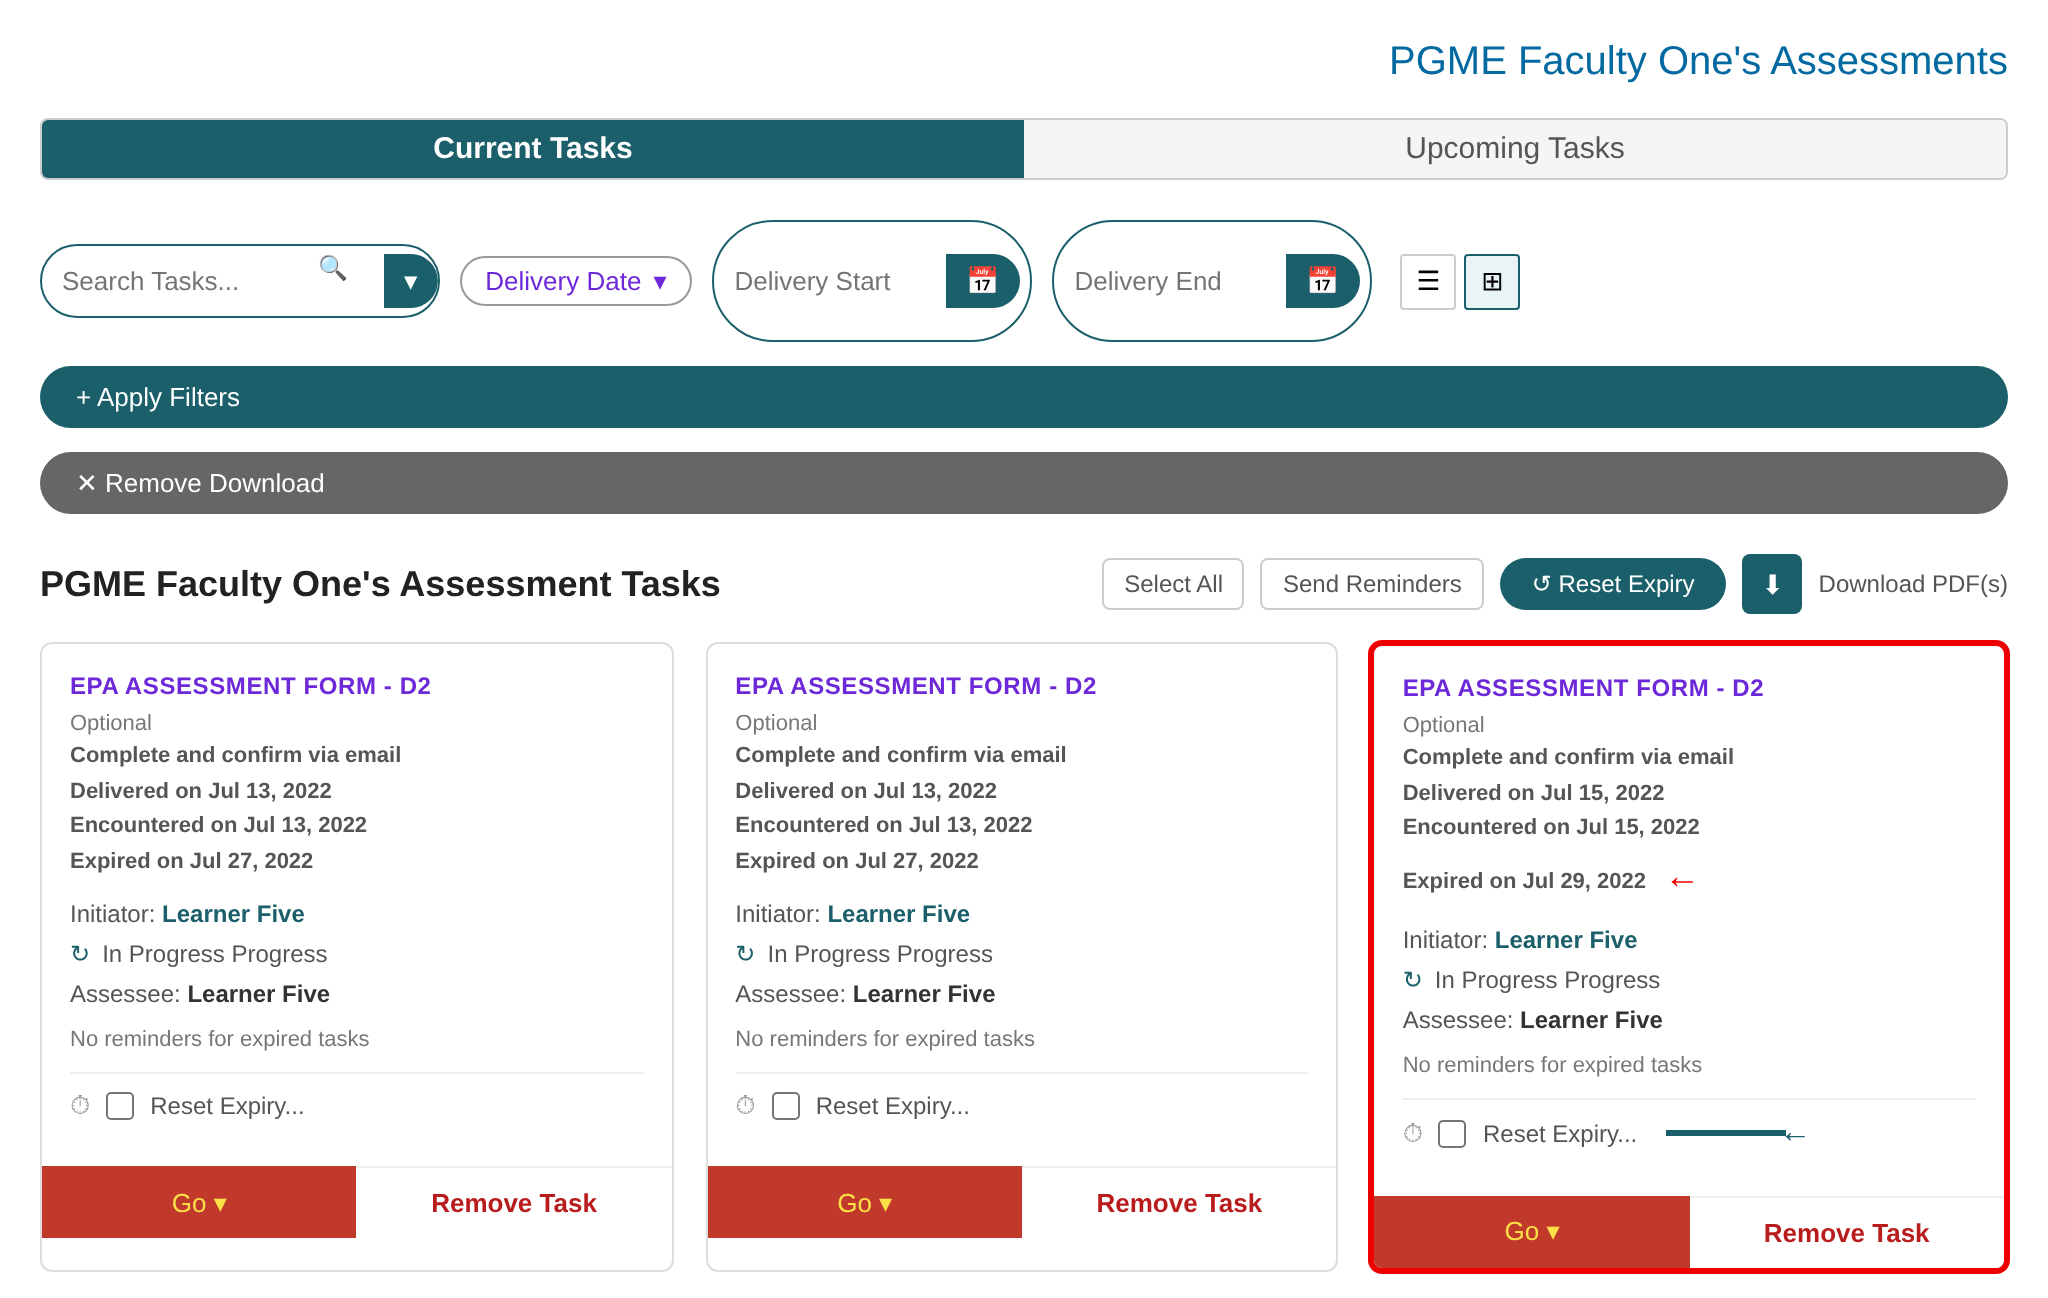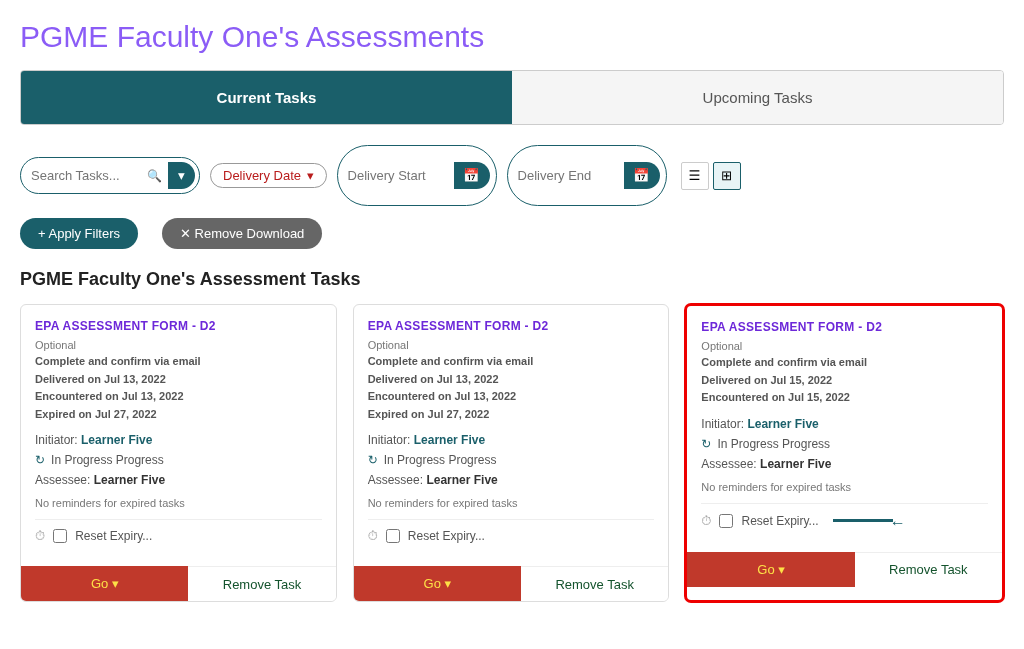--- a/index.html
+++ b/index.html
@@ -1,45 +1,45 @@
 <!DOCTYPE html>
 <html><head>
   <meta charset="utf-8">
   <style>
     * { box-sizing: border-box; margin: 0; padding: 0; }
     body { font-family: Arial, sans-serif; background: #fff; padding: 20px; font-size: 13px; color: #333; }
 
-    .page-title { font-size: 30px; font-weight: 400; color: #8b5cf6; margin-bottom: 16px; }
+    .page-title { font-size: 20px; font-weight: 400; color: #0369a1; margin-bottom: 16px; text-align: right; }
 
     
     .tabs { display: flex; border: 1px solid #ccc; border-radius: 4px; overflow: hidden; margin-bottom: 20px; }
-    .tab { flex: 1; padding: 18px 12px; text-align: center; cursor: pointer; font-size: 15px; border: none; background: #f5f5f5; color: #555; }
+    .tab { flex: 1; padding: 6px 12px; text-align: center; cursor: pointer; font-size: 15px; border: none; background: #f5f5f5; color: #555; }
     .tab.active { background: #1a5f6a; color: #fff; font-weight: 600; }
 
     
     .filter-bar { display: flex; align-items: center; gap: 10px; margin-bottom: 12px; flex-wrap: wrap; }
-    .search-group { display: flex; align-items: center; border: 1.5px solid #1a5f6a; border-radius: 50px; overflow: hidden; padding: 4px 10px; gap: 6px; background: #fff; min-width: 180px; }
+    .search-group { display: flex; border: 1.5px solid #1a5f6a; border-radius: 50px; overflow: hidden; padding: 4px 10px; gap: 18px; background: #fff; min-width: 180px; }
     .search-group input { border: none; outline: none; font-size: 13px; width: 110px; }
     .search-icon { color: #999; font-size: 12px; }
     .dropdown-btn { background: #1a5f6a; color: #fff; border: none; border-radius: 0 50px 50px 0; padding: 6px 10px; cursor: pointer; margin-right: -10px; }
 
     .date-group { display: flex; align-items: center; border: 1.5px solid #1a5f6a; border-radius: 50px; overflow: hidden; padding: 16px 10px; gap: 6px; background: #fff; min-width: 160px; }
     .date-group input { border: none; outline: none; font-size: 13px; width: 100px; }
     .date-btn { background: #1a5f6a; color: #fff; border: none; border-radius: 0 50px 50px 0; padding: 6px 10px; cursor: pointer; margin-right: -10px; }
 
     .delivery-date-dropdown { display: flex; align-items: center; border: 1.5px solid #999; border-radius: 50px; overflow: hidden; padding: 4px 12px; gap: 6px; background: #fff; cursor: pointer; }
-    .delivery-date-dropdown span { font-size: 13px; color: #b91c1c; }
+    .delivery-date-dropdown span { font-size: 13px; color: #6d28d9; }
     .chevron { font-size: 10px; color: #555; }
 
     .view-toggle { display: flex; gap: 4px; margin-left: 4px; }
     .view-btn { width: 28px; height: 28px; border: 1px solid #ccc; background: #fff; cursor: pointer; display: flex; align-items: center; justify-content: center; border-radius: 2px; }
     .view-btn.active { border-color: #1a5f6a; background: #e8f4f6; }
 
     
-    .action-bar { display: flex; gap: 24px; margin-bottom: 20px; }
+    .action-bar { display: flex; gap: 12px; margin-bottom: 20px; flex-direction: column; }
     .btn-apply { background: #1a5f6a; color: #fff; border: none; border-radius: 50px; padding: 8px 18px; cursor: pointer; font-size: 13px; display: flex; align-items: center; gap: 6px; }
     .btn-remove { background: #666; color: #fff; border: none; border-radius: 50px; padding: 8px 18px; cursor: pointer; font-size: 13px; display: flex; align-items: center; gap: 6px; }
 
     
     .section-row { display: flex; align-items: center; justify-content: space-between; margin-bottom: 14px; }
     .section-title { font-size: 18px; font-weight: 600; color: #222; }
     .section-actions { display: flex; align-items: center; gap: 8px; }
     .btn-select-all { background: #fff; border: 1px solid #ccc; border-radius: 4px; padding: 5px 10px; font-size: 12px; cursor: pointer; color: #555; }
     .btn-send-reminders { background: #fff; border: 1px solid #ccc; border-radius: 4px; padding: 5px 10px; font-size: 12px; cursor: pointer; color: #555; }
     .btn-reset-expiry { background: #1a5f6a; color: #fff; border: none; border-radius: 50px; padding: 6px 16px; font-size: 12px; cursor: pointer; display: flex; align-items: center; gap: 6px; }
@@ -59,21 +59,21 @@
     .card-progress { display: flex; align-items: center; gap: 6px; font-size: 12px; color: #555; margin-bottom: 6px; }
     .card-assessee { font-size: 12px; color: #555; margin-bottom: 10px; }
     .card-assessee strong { color: #333; font-weight: 600; }
     .card-reminders { font-size: 11px; color: #777; margin-bottom: 10px; }
     .card-reset-row { display: flex; align-items: center; gap: 8px; padding: 8px 0; border-top: 1px solid #eee; }
     .reset-clock { color: #999; font-size: 13px; }
     .reset-checkbox { width: 14px; height: 14px; cursor: pointer; }
     .reset-label { font-size: 12px; color: #555; }
     .card-footer { display: flex; }
     .btn-go { flex: 1; background: #c0392b; color: #fde047; border: none; padding: 10px; font-size: 13px; cursor: pointer; display: flex; align-items: center; justify-content: center; gap: 4px; }
-    .btn-remove-task { flex: 1; background: #fff; color: #14532d; border: none; border-top: 1px solid #eee; font-size: 13px; cursor: pointer; }
+    .btn-remove-task { flex: 1; background: #fff; color: #b91c1c; border: none; border-top: 1px solid #eee; padding: 10px; font-size: 13px; cursor: pointer; font-weight: bold; }
 
     
     .red-arrow { color: #e00; font-size: 18px; margin-left: 6px; }
     .blue-arrow-line { display: inline-flex; align-items: center; margin-left: 6px; }
     .blue-line { width: 60px; height: 3px; background: #1a5f6a; display: inline-block; }
     .blue-arrow-head { color: #1a5f6a; font-size: 16px; margin-left: -3px; }
 
     .in-progress-dot { color: #1a5f6a; }
   </style>
 </head>
@@ -115,20 +115,27 @@
   </div>
 </div>
 
 <div class="action-bar">
   <button class="btn-apply">+ Apply Filters</button>
   <button class="btn-remove">✕  Remove Download</button>
 </div>
 
 <div class="section-row">
   <h2 class="section-title">PGME Faculty One's Assessment Tasks</h2>
+  <div class="section-actions">
+    <button class="btn-select-all">Select All</button>
+    <button class="btn-send-reminders">Send Reminders</button>
+    <button class="btn-reset-expiry">↺  Reset Expiry</button>
+    <button class="btn-download">⬇</button>
+    <button class="btn-download-label">Download PDF(s)</button>
+  </div>
 </div>
 
 <div class="cards-row" id="cards-container">
 <div class="card">
     <div class="card-body">
       <div class="card-form-title">EPA ASSESSMENT FORM - D2</div>
       <div class="card-optional">Optional</div>
       <div class="card-info">
           <div>Complete and confirm via email</div>
           <div>Delivered on Jul 13, 2022</div>
@@ -184,20 +191,21 @@
     </div>
   </div>
     <div class="card highlighted">
     <div class="card-body">
       <div class="card-form-title">EPA ASSESSMENT FORM - D2</div>
       <div class="card-optional">Optional</div>
       <div class="card-info">
           <div>Complete and confirm via email</div>
           <div>Delivered on Jul 15, 2022</div>
           <div>Encountered on Jul 15, 2022</div>
+          <div>Expired on Jul 29, 2022 <span class="red-arrow">←</span></div>
         </div>
       <div class="card-initiator">Initiator: <strong>Learner Five</strong></div>
       <div class="card-progress">
         <span class="in-progress-dot">↻</span>
         <span>In Progress  Progress</span>
       </div>
       <div class="card-assessee">Assessee: <strong>Learner Five</strong></div>
       <div class="card-reminders">No reminders for expired tasks</div>
       <div class="card-reset-row">
         <span class="reset-clock">⏱</span>

